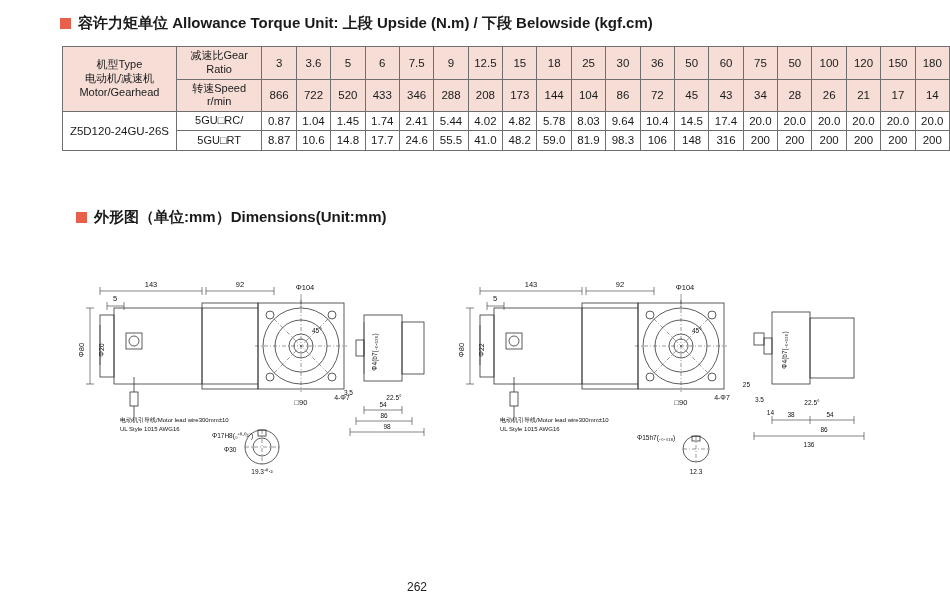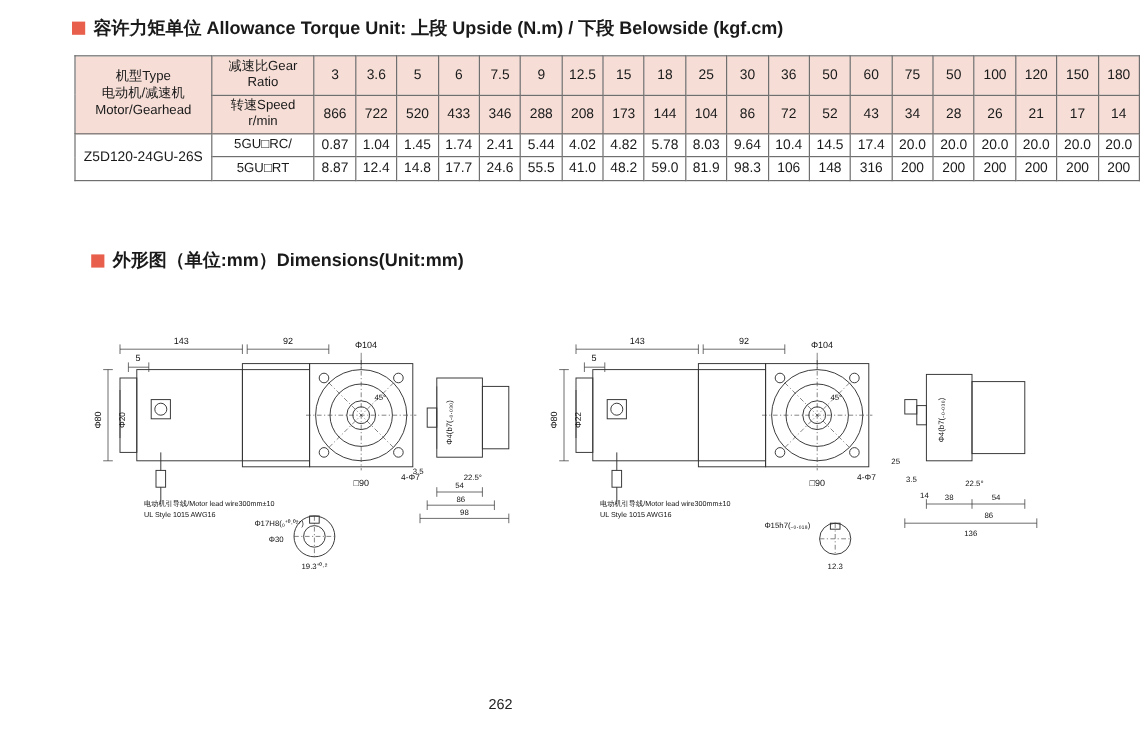--- a/index.html
+++ b/index.html
@@ -184,21 +184,21 @@
           <td class="hdr">520</td>
           <td class="hdr">433</td>
           <td class="hdr">346</td>
           <td class="hdr">288</td>
           <td class="hdr">208</td>
           <td class="hdr">173</td>
           <td class="hdr">144</td>
           <td class="hdr">104</td>
           <td class="hdr">86</td>
           <td class="hdr">72</td>
-          <td class="hdr">52</td>
+          <td class="hdr">45</td>
           <td class="hdr">43</td>
           <td class="hdr">34</td>
           <td class="hdr">28</td>
           <td class="hdr">26</td>
           <td class="hdr">21</td>
           <td class="hdr">17</td>
           <td class="hdr">14</td>
         </tr>
         <tr>
           <td class="model-cell" rowspan="2">Z5D120-24GU-26S</td>
@@ -220,21 +220,21 @@
           <td>20.0</td>
           <td>20.0</td>
           <td>20.0</td>
           <td>20.0</td>
           <td>20.0</td>
           <td>20.0</td>
         </tr>
         <tr>
           <td class="series-cell">5GU□RT</td>
           <td>8.87</td>
-          <td>12.4</td>
+          <td>10.6</td>
           <td>14.8</td>
           <td>17.7</td>
           <td>24.6</td>
           <td>55.5</td>
           <td>41.0</td>
           <td>48.2</td>
           <td>59.0</td>
           <td>81.9</td>
           <td>98.3</td>
           <td>106</td>

